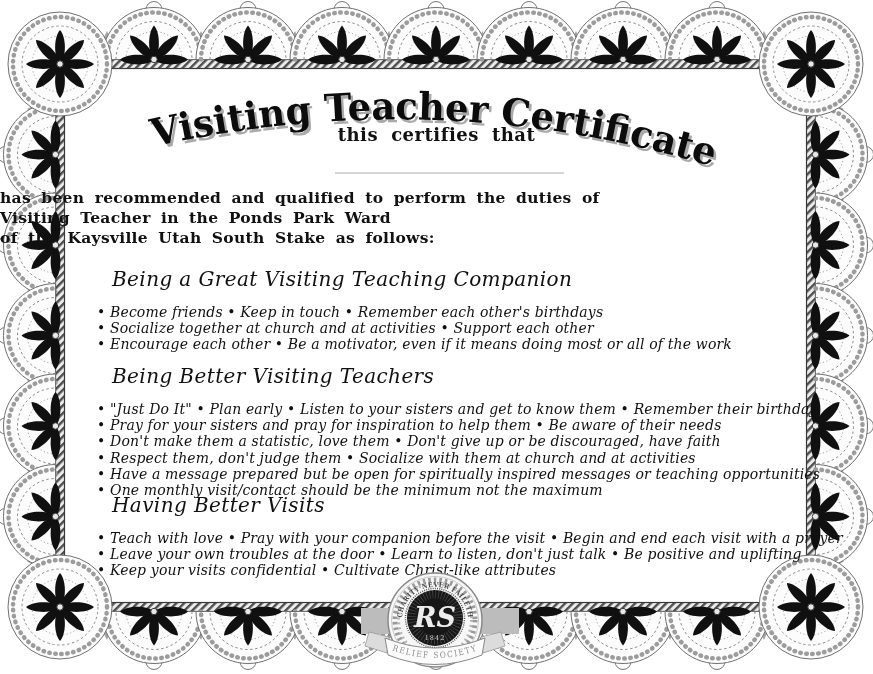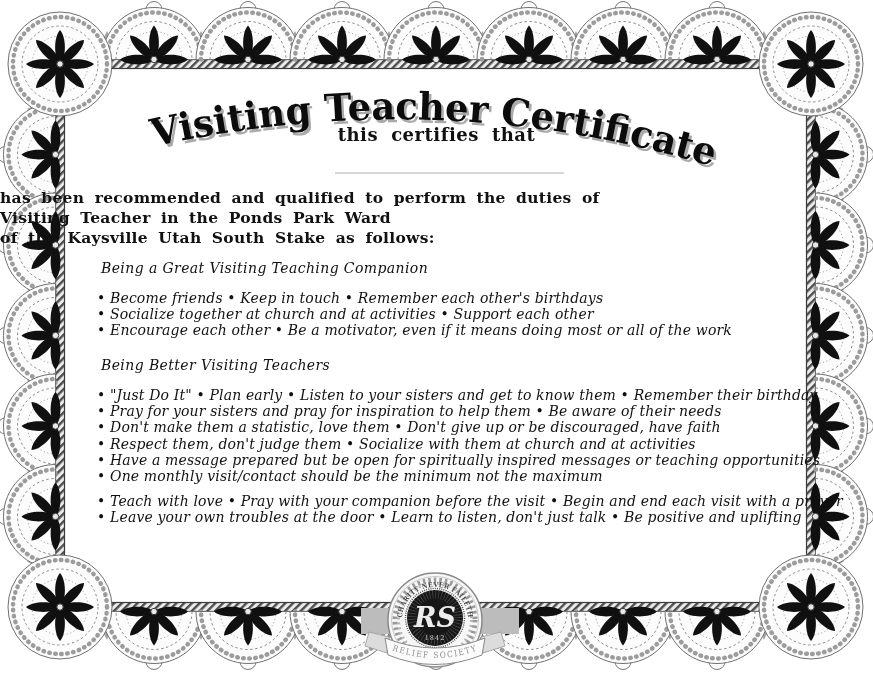--- a/index.html
+++ b/index.html
@@ -9,21 +9,21 @@
   svg{display:block;}
   
   .subtitle{position:absolute;left:0;top:124px;width:100%;text-align:center;
             font-size:18px;font-weight:bold;word-spacing:.35em;letter-spacing:.5px;}
   .name-line{position:absolute;left:335px;top:172px;width:229px;height:0;
              border-top:2px solid #d6d6d6;}
   .intro{position:absolute;left:0;top:188px;width:100%;
          font-size:15.5px;font-weight:bold;line-height:20px;word-spacing:.3em;letter-spacing:.3px;}
   .section{position:absolute;left:97px;right:58px;}
   .sec1{top:255px;} .sec2{top:352px;} .sec3{top:481px;}
-  .section h2{margin:4px;font-size:14px;font-weight:normal;font-style:italic;
+  .section h2{margin:15px;font-size:20px;font-weight:normal;font-style:italic;
               letter-spacing:.4px;line-height:19px;}
   .section .lines{margin-top:12px;font-size:14px;font-style:italic;line-height:16.2px;
                   letter-spacing:.15px;white-space:nowrap;}
   
   .seal{position:absolute;left:355px;top:558px;width:170px;height:116px;}
   .title-svg{position:absolute;left:0;top:0;width:873px;height:200px;}
 </style>
 </head>
 <body>
 
@@ -182,23 +182,25 @@
       <div>• "Just Do It" • Plan early • Listen to your sisters and get to know them • Remember their birthday</div>
       <div>• Pray for your sisters and pray for inspiration to help them •  Be aware of their needs</div>
       <div>• Don't make them a statistic, love them • Don't give up or be discouraged, have faith</div>
       <div>• Respect them, don't judge them •  Socialize with them at church and at activities</div>
       <div>• Have a message prepared but be open for spiritually inspired messages or teaching opportunities</div>
       <div>• One monthly visit/contact should be the minimum not the maximum</div>
     </div>
   </div>
 
   <div class="section sec3">
+    <h2>Having Better Visits</h2>
     <div class="lines">
       <div>• Teach with love • Pray with your companion before the visit • Begin and end each visit with a prayer</div>
       <div>• Leave your own troubles at the door • Learn to listen, don't just talk  •  Be positive and uplifting</div>
+      <div>• Keep your visits confidential •  Cultivate Christ-like attributes</div>
     </div>
   </div>
 
   <svg class="seal" viewBox="0 0 170 116" aria-hidden="true">
     <defs>
       <path id="sealTopArc" d="M 47,62 C 47,43 61,29 80,29 C 99,29 113,43 113,62" fill="none"></path>
       <path id="ribbonArc" d="M 34,91 Q 80,109 126,91" fill="none"></path>
     </defs>
 
     <path d="M6,50 L164,50 L164,76 L6,76 Z" fill="#bcbcbc"></path>

